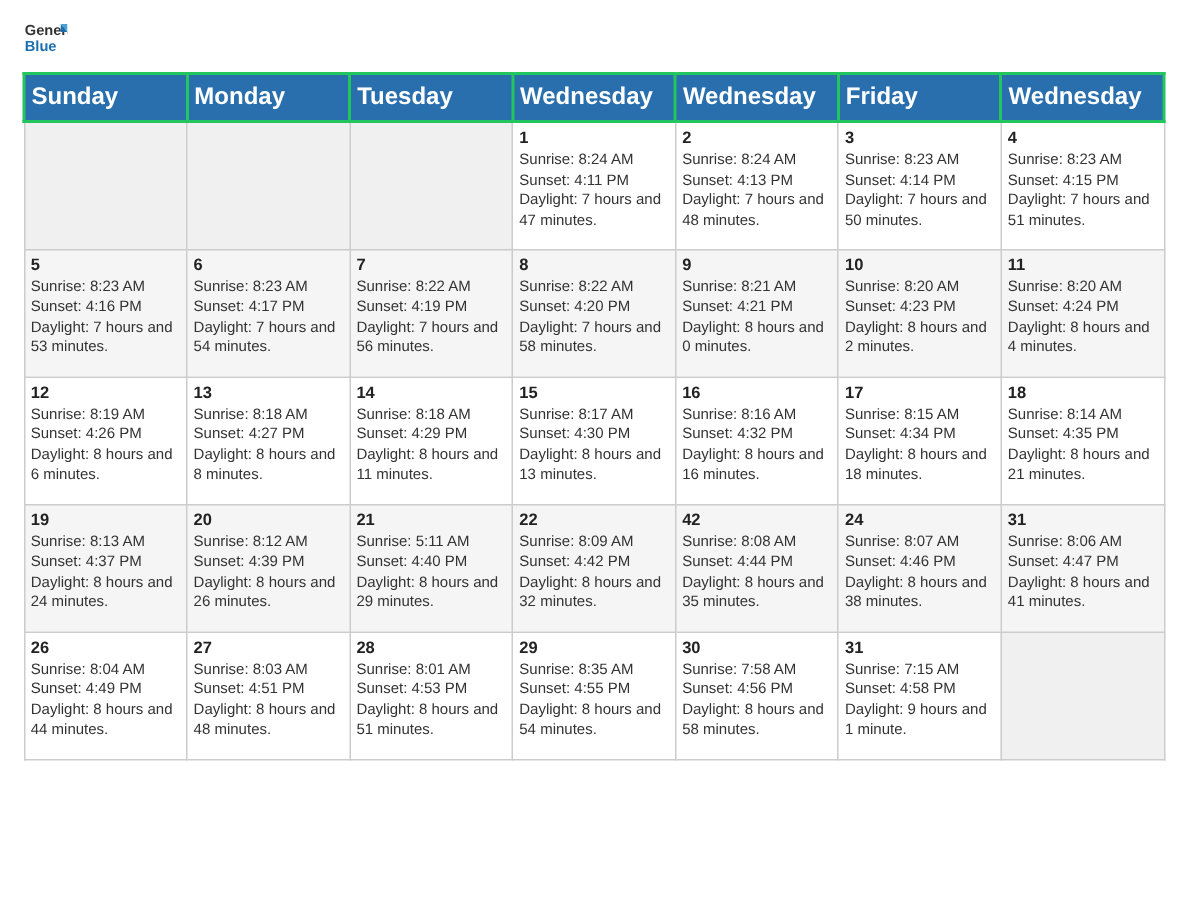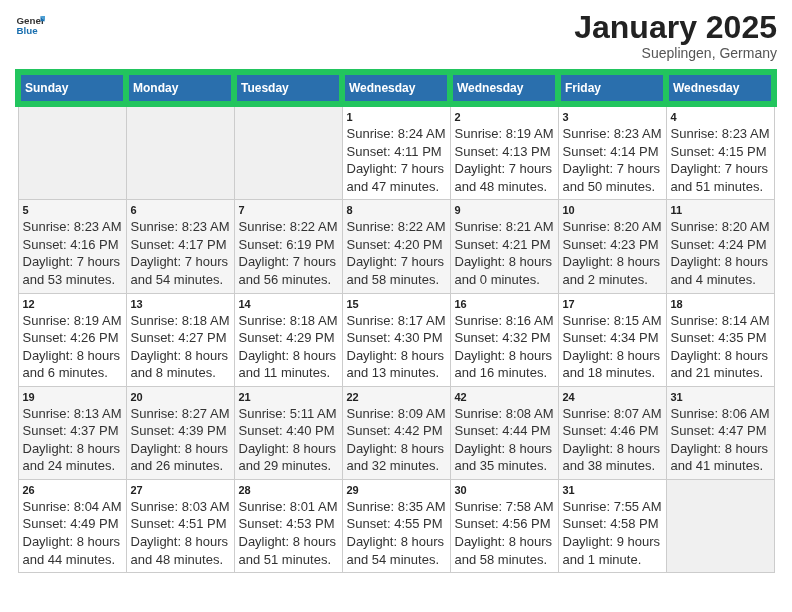--- a/index.html
+++ b/index.html
@@ -39,68 +39,64 @@
       color: #555;
     }
     table {
       width: 100%;
       border-collapse: collapse;
       table-layout: fixed;
     }
     thead tr th {
       background: #2a6fad;
       color: #fff;
-      font-size: 12px;
+      font-size: 16px;
       font-weight: bold;
       padding: 6px 4px;
       text-align: left;
-      border: 6px solid #22c55e;
+      border: 2px solid #22c55e;
     }
     tbody tr td {
       border: 1px solid #ccc;
       vertical-align: top;
       padding: 4px 4px;
       font-size: 10px;
       color: #222;
       height: 85px;
       background: #fff;
     }
     tbody tr:nth-child(even) td {
       background: #f5f5f5;
     }
     .day-number {
       font-weight: bold;
       font-size: 11px;
       margin-bottom: 2px;
       display: block;
     }
     .day-info {
-      font-size: 13px;
+      font-size: 10px;
       line-height: 1.35;
       color: #333;
     }
     .empty-cell {
       background: #f0f0f0 !important;
     }
   </style>
 </head>
 <body>
 
 <div class="header">
   <div class="logo">
     <svg class="logo-icon" viewBox="0 0 40 40" xmlns="http://www.w3.org/2000/svg">
       <text x="2" y="18" font-size="13" font-weight="bold" fill="#333">General</text>
       <text x="2" y="32" font-size="13" font-weight="bold" fill="#1a6faf">Blue</text>
       <polygon points="34,8 40,15 34,15" fill="#1a6faf"></polygon>
       <polygon points="34,8 40,8 40,15" fill="#4a9fd4"></polygon>
     </svg>
-  </div>
-  <div class="title-block">
-    <div class="title-month">January 2025</div>
-    <div class="title-location">Sueplingen, Germany</div>
   </div>
 </div>
 
 <table>
   <thead>
     <tr>
 
     <th>Sunday</th>
         <th>Monday</th>
         <th>Tuesday</th>
@@ -117,21 +113,21 @@
         <td class="empty-cell"></td>
         <td>
           <span class="day-number">1</span>
           <div class="day-info">Sunrise: 8:24 AM
 Sunset: 4:11 PM
 Daylight: 7 hours
 and 47 minutes.</div>
         </td>
         <td>
           <span class="day-number">2</span>
-          <div class="day-info">Sunrise: 8:19 AM
+          <div class="day-info">Sunrise: 8:24 AM
 Sunset: 4:13 PM
 Daylight: 7 hours
 and 48 minutes.</div>
         </td>
         <td>
           <span class="day-number">3</span>
           <div class="day-info">Sunrise: 8:23 AM
 Sunset: 4:14 PM
 Daylight: 7 hours
 and 50 minutes.</div>
@@ -155,21 +151,21 @@
         <td>
           <span class="day-number">6</span>
           <div class="day-info">Sunrise: 8:23 AM
 Sunset: 4:17 PM
 Daylight: 7 hours
 and 54 minutes.</div>
         </td>
         <td>
           <span class="day-number">7</span>
           <div class="day-info">Sunrise: 8:22 AM
-Sunset: 6:19 PM
+Sunset: 4:19 PM
 Daylight: 7 hours
 and 56 minutes.</div>
         </td>
         <td>
           <span class="day-number">8</span>
           <div class="day-info">Sunrise: 8:22 AM
 Sunset: 4:20 PM
 Daylight: 7 hours
 and 58 minutes.</div>
         </td>
@@ -249,21 +245,21 @@
       <tr>
         <td>
           <span class="day-number">19</span>
           <div class="day-info">Sunrise: 8:13 AM
 Sunset: 4:37 PM
 Daylight: 8 hours
 and 24 minutes.</div>
         </td>
         <td>
           <span class="day-number">20</span>
-          <div class="day-info">Sunrise: 8:27 AM
+          <div class="day-info">Sunrise: 8:12 AM
 Sunset: 4:39 PM
 Daylight: 8 hours
 and 26 minutes.</div>
         </td>
         <td>
           <span class="day-number">21</span>
           <div class="day-info">Sunrise: 5:11 AM
 Sunset: 4:40 PM
 Daylight: 8 hours
 and 29 minutes.</div>
@@ -328,21 +324,21 @@
         </td>
         <td>
           <span class="day-number">30</span>
           <div class="day-info">Sunrise: 7:58 AM
 Sunset: 4:56 PM
 Daylight: 8 hours
 and 58 minutes.</div>
         </td>
         <td>
           <span class="day-number">31</span>
-          <div class="day-info">Sunrise: 7:55 AM
+          <div class="day-info">Sunrise: 7:15 AM
 Sunset: 4:58 PM
 Daylight: 9 hours
 and 1 minute.</div>
         </td>
         <td class="empty-cell"></td>
       </tr>
     </tbody>
 </table>
 
 </body></html>

